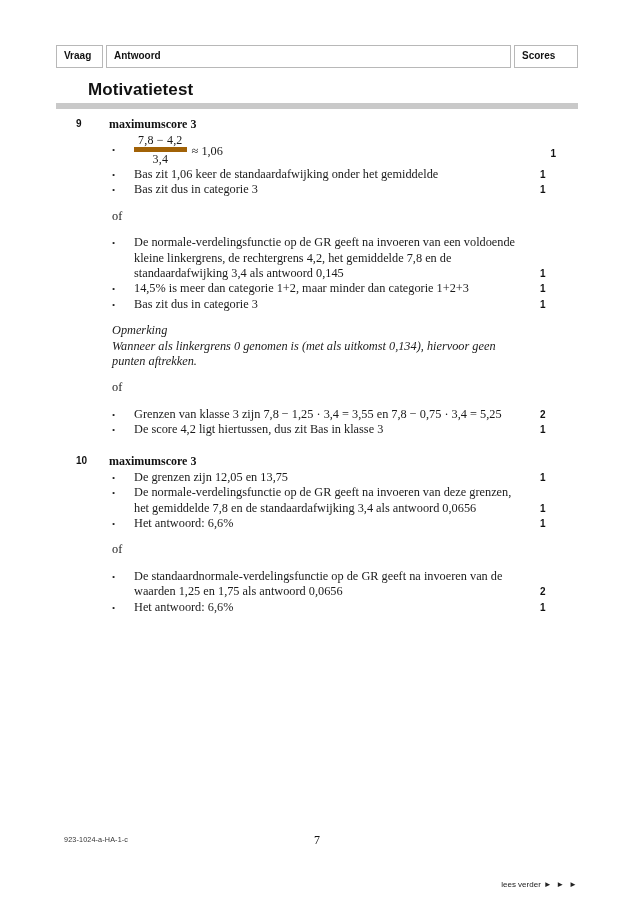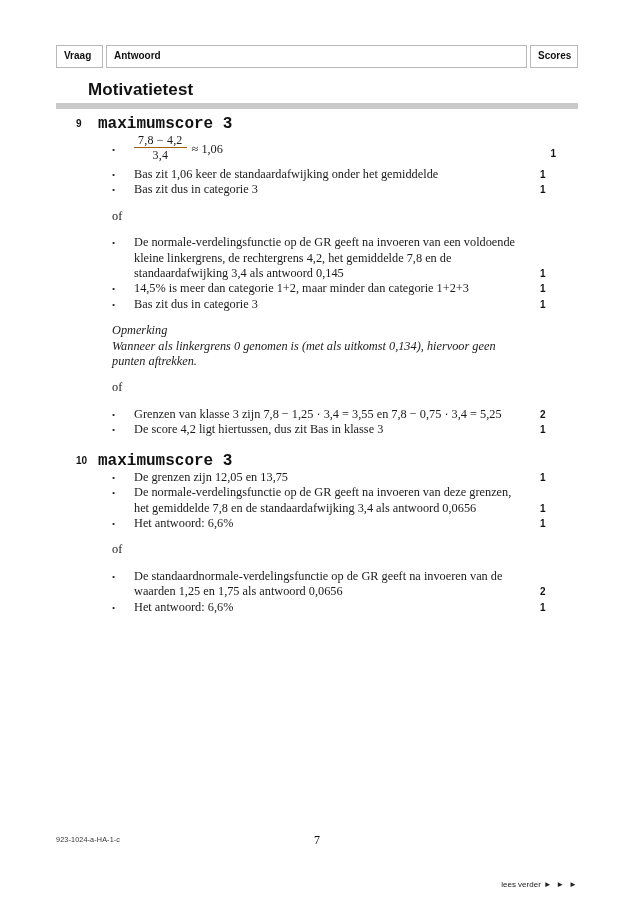--- a/index.html
+++ b/index.html
@@ -41,21 +41,21 @@
     font-weight: bold;
     font-size: 10px;
     color: #111;
     padding: 4px 7px 5px 7px;
     background: #fff;
     line-height: 12px;
     white-space: nowrap;
   }
   .hcell-vraag { width: 47px; }
   .hcell-antwoord { flex: 1 1 auto; }
-  .hcell-scores { width: 48px; }
+  .hcell-scores { width: 64px; }
 
   
   .section-title {
     position: absolute;
     left: 88px;
     top: 80px;
     font-family: "Liberation Sans", sans-serif;
     font-weight: bold;
     font-size: 17px;
     letter-spacing: 0.1px;
@@ -93,25 +93,25 @@
     width: 24px;
     text-align: left;
     font-family: "Liberation Sans", sans-serif;
     font-weight: bold;
     font-size: 10px;
     line-height: 14px;
     color: #111;
   }
   .qmax {
     position: absolute;
-    left: 42px;
+    left: 53px;
     top: 0;
-    font-family: Liberation Mono, monospace;
-    font-weight: bold;
-    font-size: 16px;
+    font-family: Liberation Serif, serif;
+    font-weight: bold;
+    font-size: 12px;
     line-height: 14px;
     color: #111;
   }
 
   .row {
     position: relative;
     display: block;
     padding-left: 78px;
     padding-right: 60px;
     font-size: 12.3px;
@@ -182,21 +182,21 @@
   .frac {
     display: inline-block;
     vertical-align: middle;
     text-align: center;
     font-size: 12px;
     line-height: 13px;
   }
   .frac .num {
     display: block;
     padding: 0 4px 0px 4px;
-    border-bottom: 1px solid #a16207;
+    border-bottom: 5px solid #a16207;
     letter-spacing: 0.2px;
   }
   .frac .den {
     display: block;
     padding: 1px 4px 0 4px;
     letter-spacing: 0.2px;
   }
   .frac-after {
     display: inline-block;
     vertical-align: middle;
@@ -208,21 +208,21 @@
   
   .footer {
     position: absolute;
     left: 56px;
     top: 833px;
     width: 522px;
     height: 16px;
   }
   .footer-code {
     position: absolute;
-    left: 0;
+    left: 8px;
     top: 2px;
     font-family: "Liberation Sans", sans-serif;
     font-size: 7.2px;
     color: #333;
     letter-spacing: 0.15px;
     text-align: center;
   }
   .footer-page {
     position: absolute;
     left: 0;

